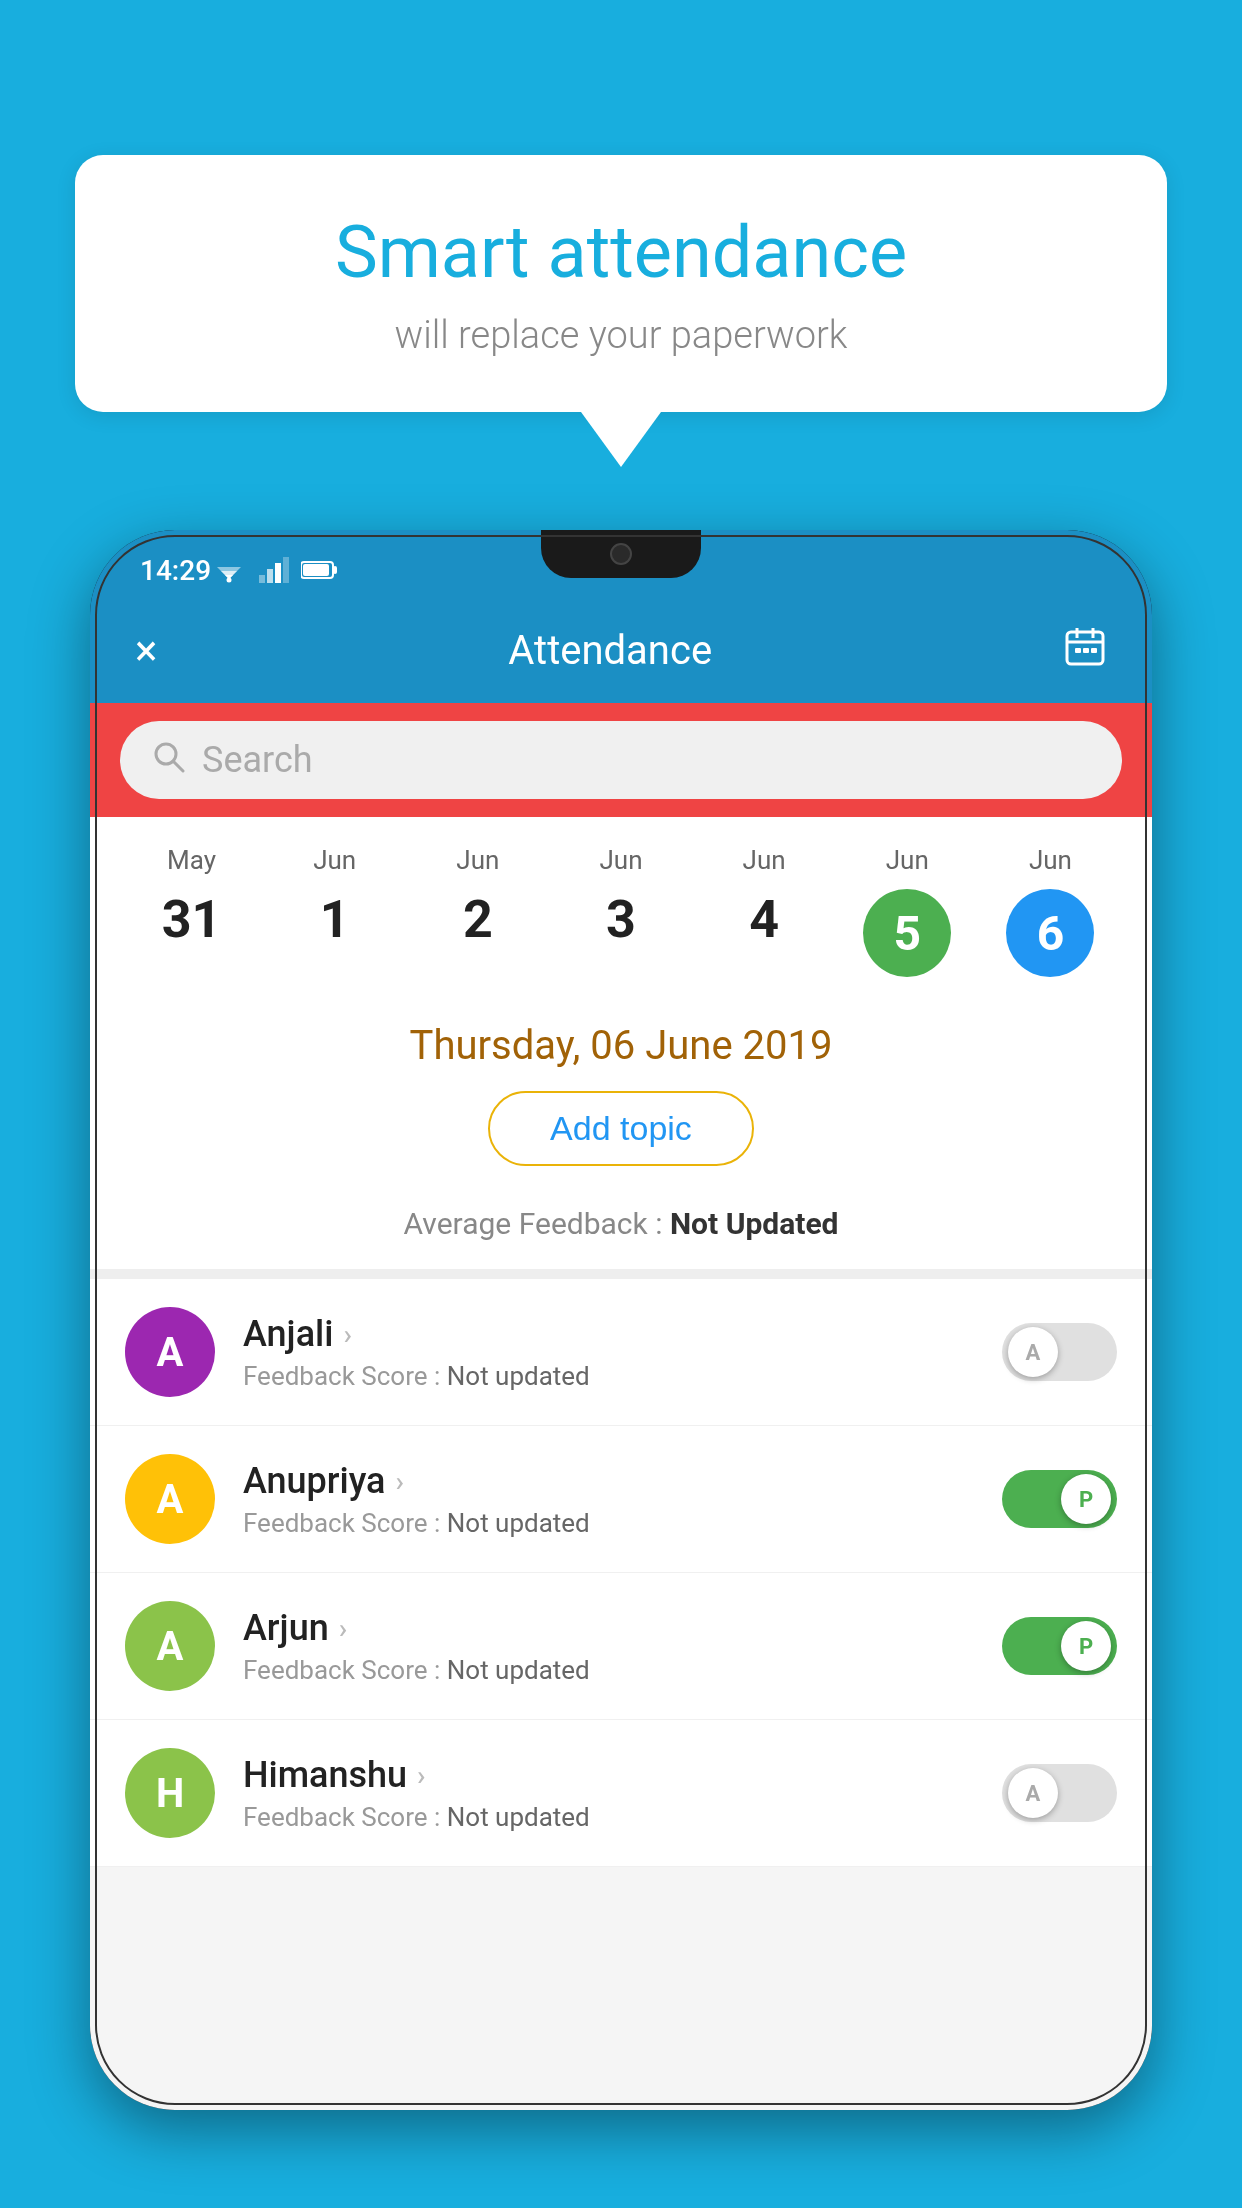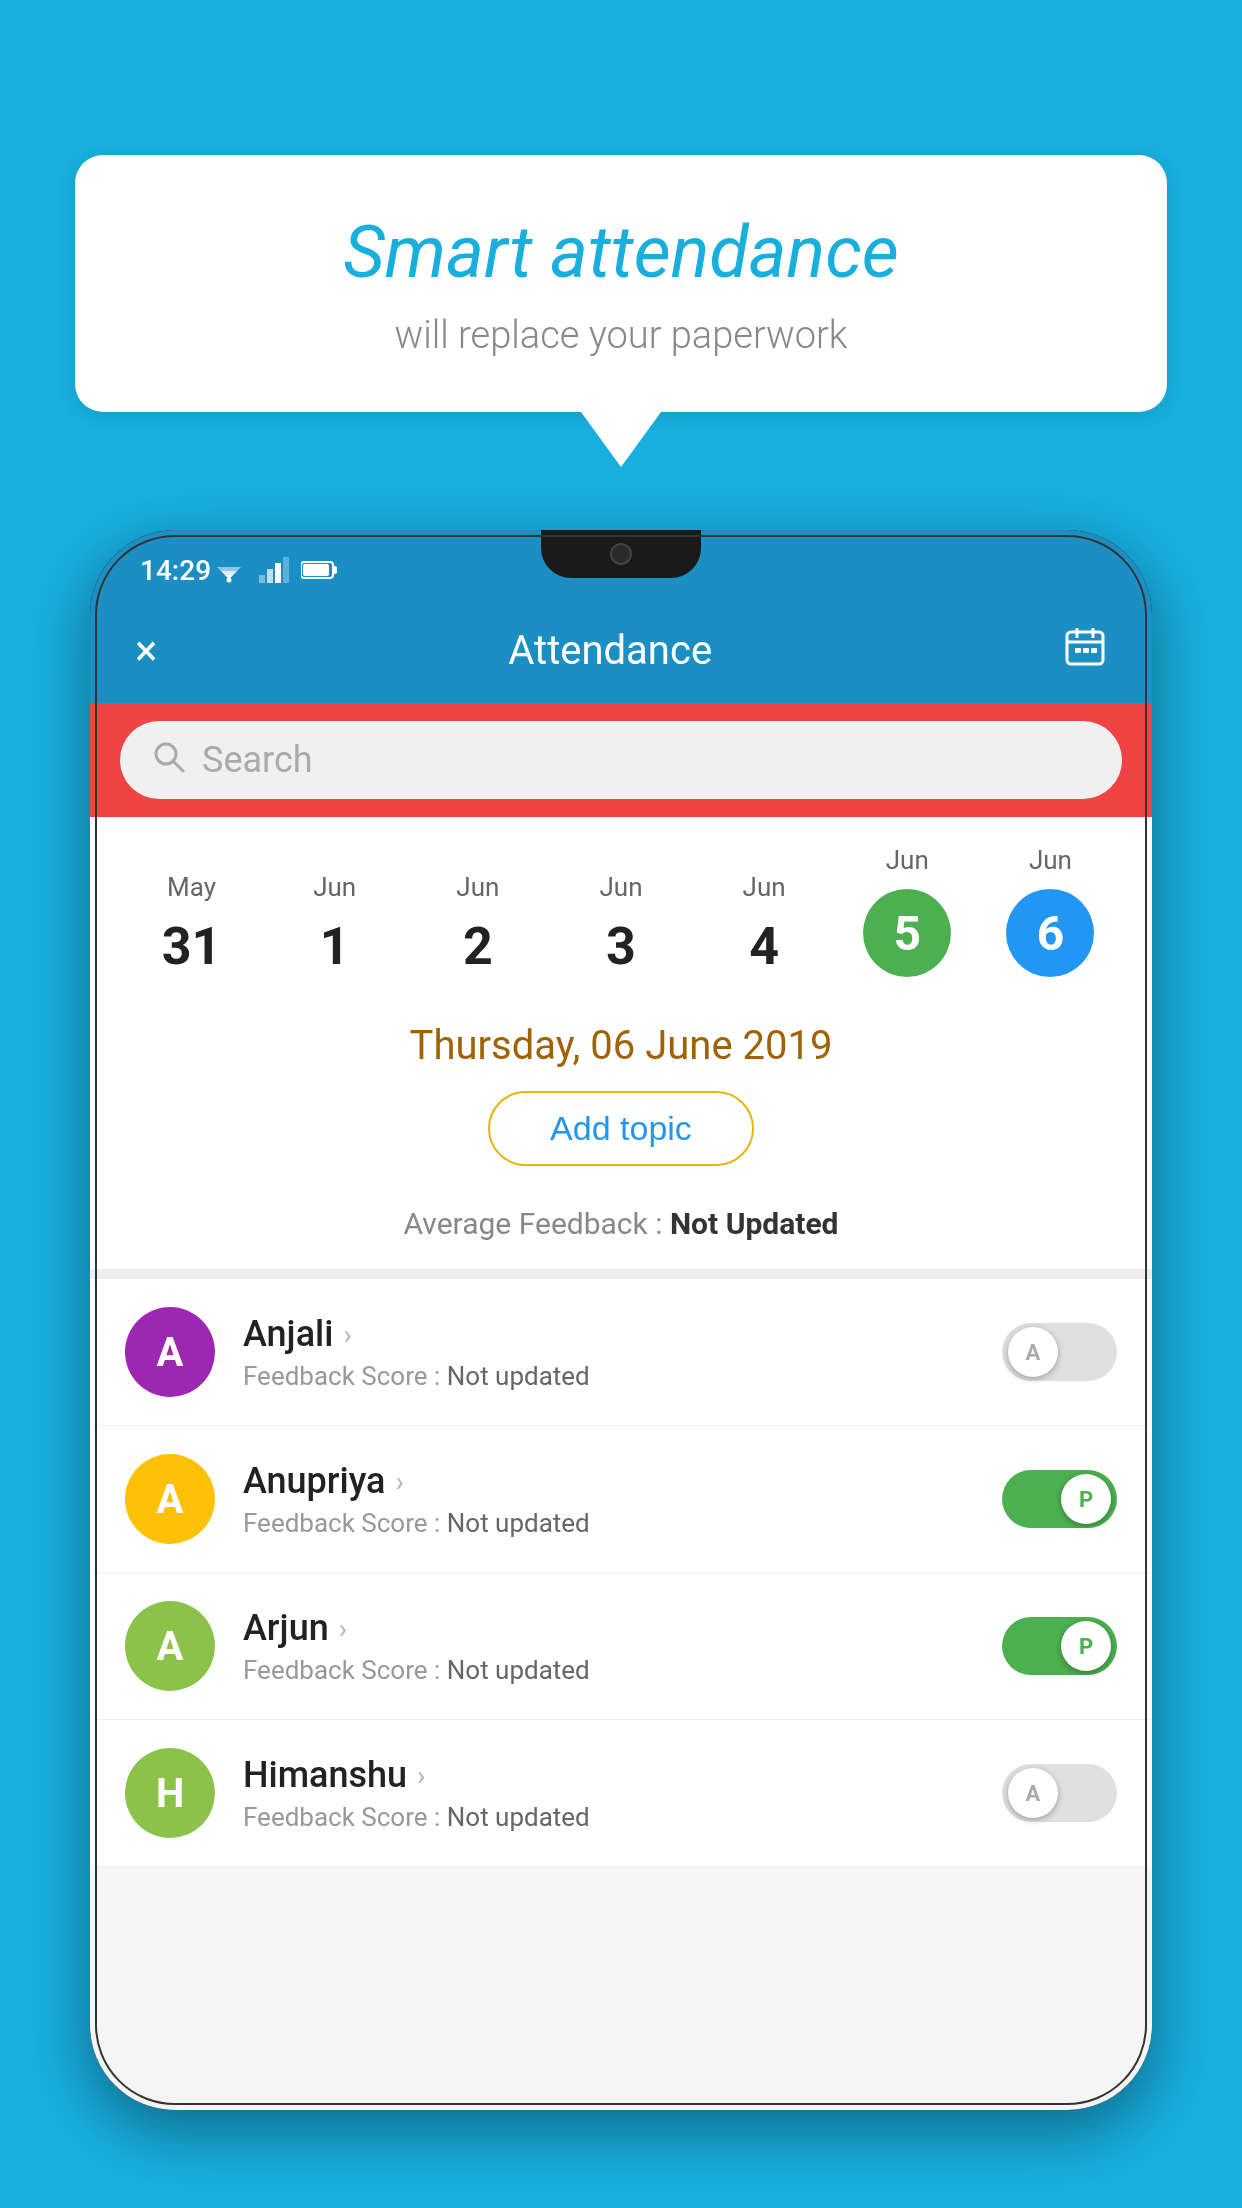--- a/index.html
+++ b/index.html
@@ -27,21 +27,20 @@
       padding: 55px 60px 55px 60px;
       text-align: center;
       box-shadow: 0 4px 20px rgba(0,0,0,0.1);
     }
 
     .speech-bubble-title {
       color: #18AEDE;
       font-size: 72px;
       font-weight: 400;
       margin-bottom: 18px;
-      font-style: italic;
     }
 
     .speech-bubble-subtitle {
       color: #888;
       font-size: 38px;
       font-weight: 300;
     }
 
     .speech-bubble-tail {
       width: 0;
@@ -189,21 +188,21 @@
     .search-text {
       color: #aaa;
       font-size: 36px;
     }
 
     
     .calendar-strip {
       background: white;
       padding: 28px 30px 20px;
       display: flex;
-      align-items: flex-end;
+      align-items: flex-start;
       justify-content: space-around;
     }
 
     .cal-day {
       display: flex;
       flex-direction: column;
       align-items: center;
       gap: 14px;
       min-width: 100px;
     }

